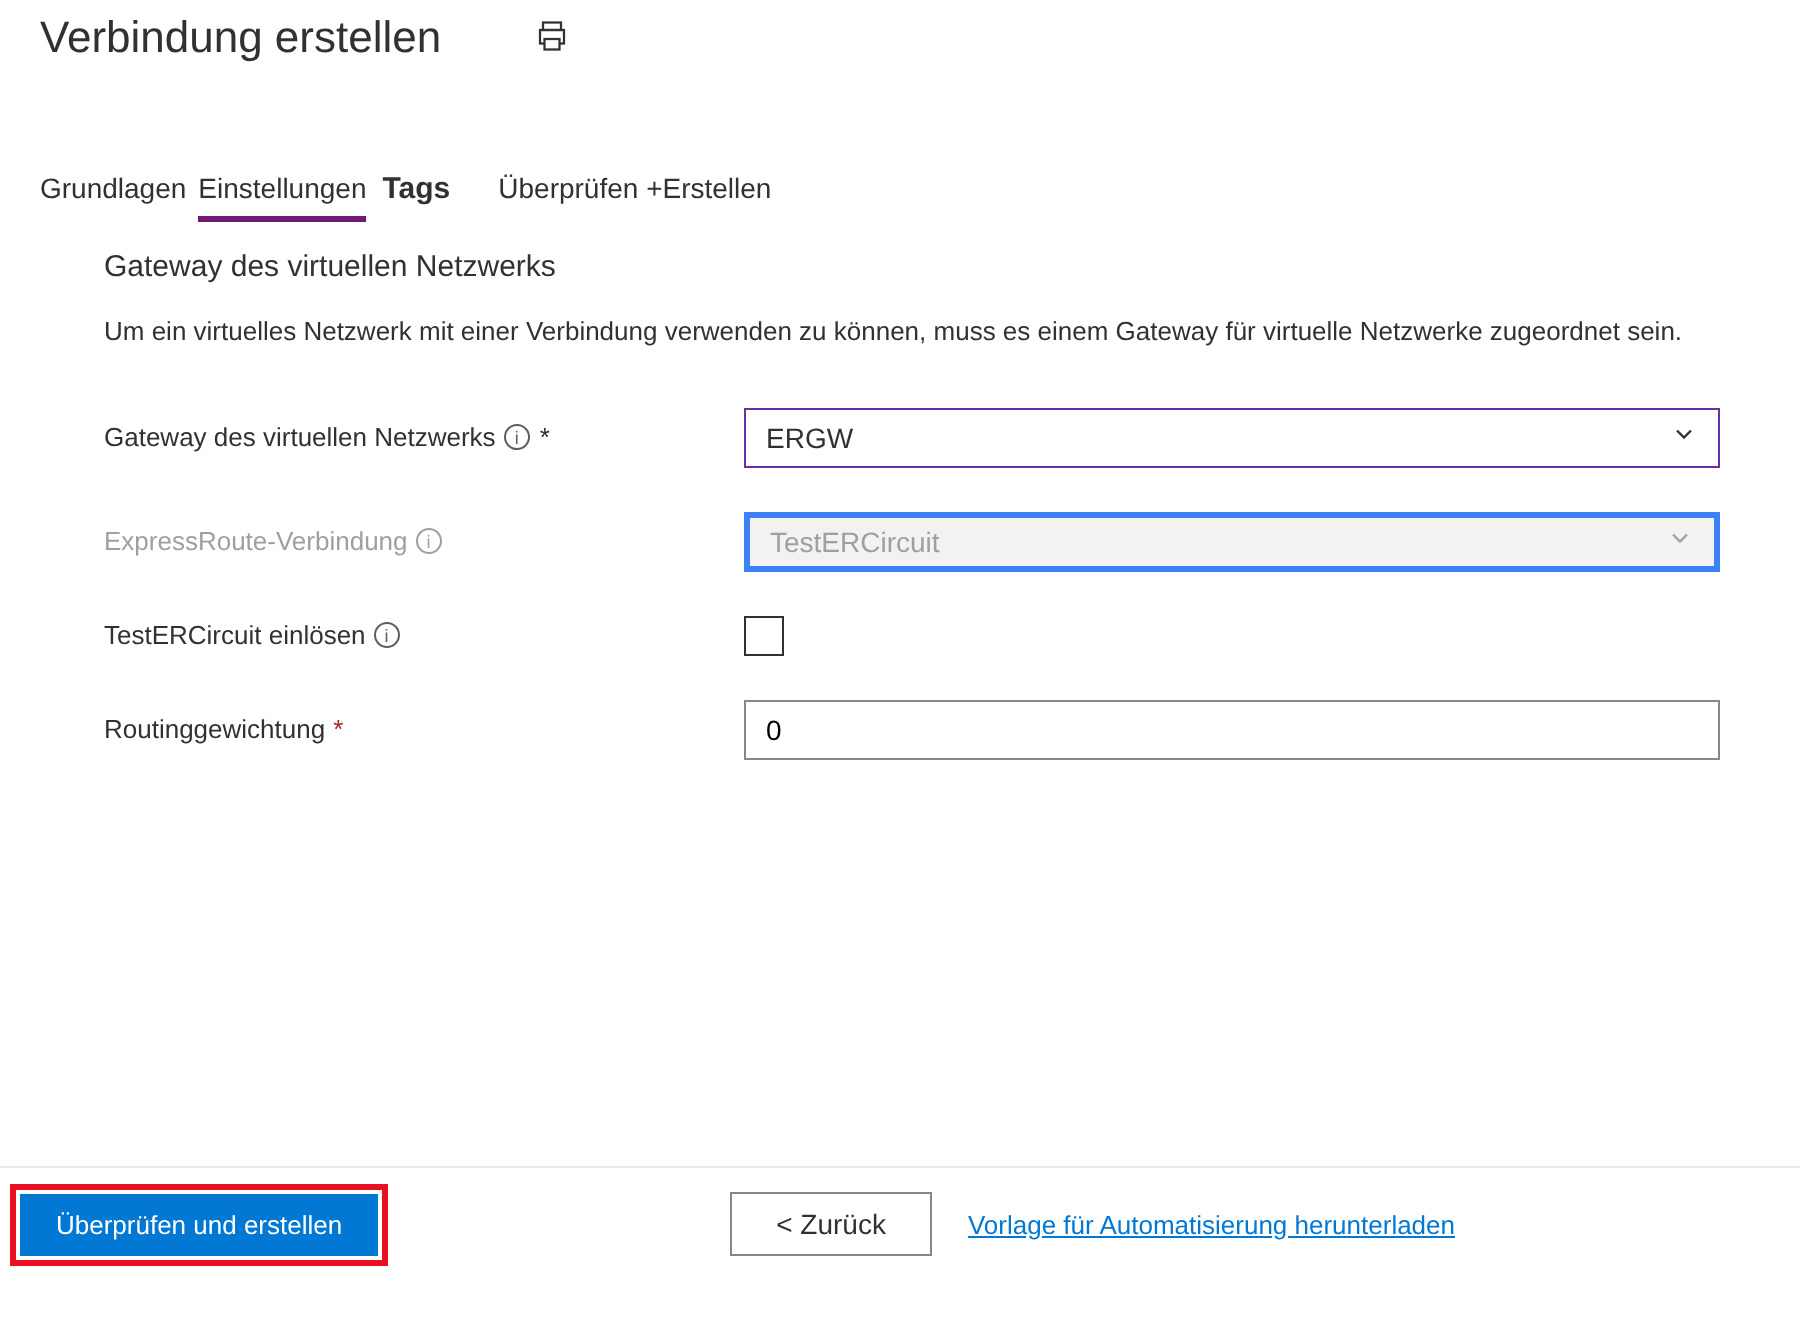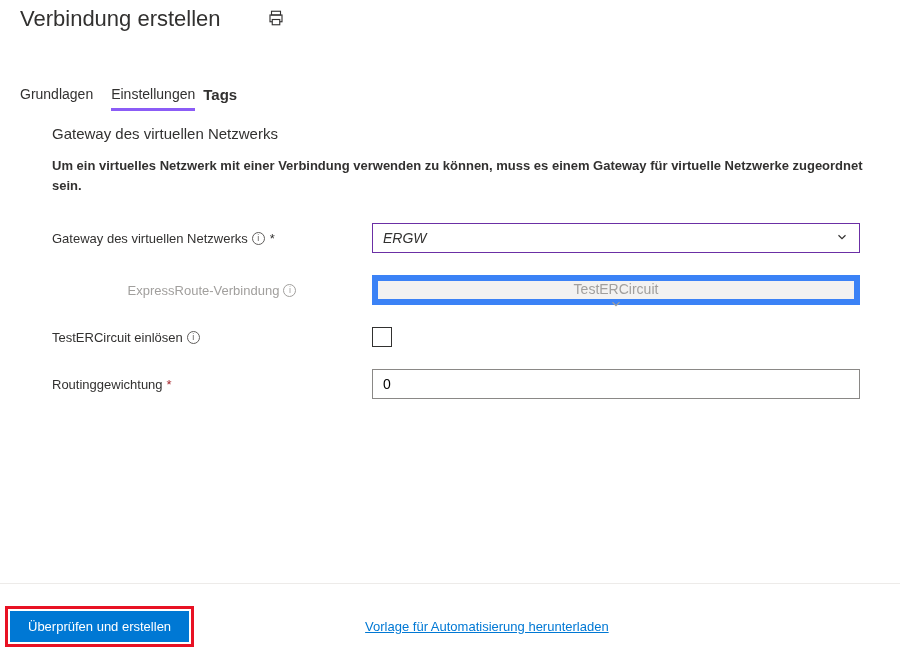--- a/index.html
+++ b/index.html
@@ -30,55 +30,53 @@
       padding: 42px 20px 0 20px;
       align-items: flex-start;
     }
     .tab {
       font-size: 14px;
       color: #323130;
       padding: 4px 0 6px 0;
       cursor: pointer;
     }
     .tab.active {
-      border-bottom: 3px solid #8b5cf6;
-      margin-left: 12px;
+      border-bottom: 3px solid #701a75;
     }
     .tab.tags { font-weight: 600; font-size: 15px; margin-left: 2px; margin-right: 18px;}
     .section {
       padding: 14px 20px 0 20px;
       margin-left: 32px;
     }
     .section-title {
       font-size: 15px;
       font-weight: 400;
       color: #323130;
       margin-bottom: 14px;
     }
     .section-desc {
       font-size: 13px;
       color: #323130;
       margin-bottom: 28px;
       line-height: 1.5;
-      font-weight: bold;
     }
     .form-row {
       display: flex;
       align-items: center;
       margin-bottom: 22px;
     }
     .label-col {
       width: 320px;
       display: flex;
       align-items: center;
       gap: 4px;
       font-size: 13px;
       color: #323130;
     }
-    .label-col.disabled { color: #a19f9d; justify-content: center; }
+    .label-col.disabled { color: #a19f9d; }
     .info-icon {
       display: inline-flex;
       width: 13px;
       height: 13px;
       border: 1px solid #605e5c;
       border-radius: 50%;
       font-size: 9px;
       align-items: center;
       justify-content: center;
       color: #605e5c;
@@ -90,27 +88,26 @@
       border: 1px solid #8a8886;
       height: 30px;
       display: flex;
       align-items: center;
       justify-content: space-between;
       padding: 0 10px;
       font-size: 14px;
       background: #fff;
       cursor: pointer;
     }
-    .dropdown.selected { border: 1px solid #6b2fa5; font-style: italic; }
+    .dropdown.selected { border: 1px solid #6b2fa5; }
     .dropdown.disabled {
       background: #f3f2f1;
-      border: 6px solid #3b82f6;
+      border: 3px solid #3b82f6;
       color: #a19f9d;
       cursor: default;
-      flex-direction: column;
     }
     .chevron {
       font-size: 14px;
       color: #323130;
     }
     .dropdown.disabled .chevron { color: #a19f9d; }
     .checkbox {
       width: 20px;
       height: 20px;
       border: 1px solid #323130;
@@ -128,21 +125,21 @@
     .red-star { color: #a4262c; }
     .footer-divider {
       position: absolute;
       bottom: 76px;
       left: 0;
       right: 0;
       border-top: 1px solid #edebe9;
     }
     .footer {
       position: absolute;
-      bottom: 18px;
+      bottom: 32px;
       left: 10px;
       right: 10px;
       display: flex;
       align-items: center;
       gap: 18px;
     }
     .btn-primary {
       background: #0078d4;
       color: #fff;
       border: none;
@@ -180,20 +177,21 @@
       <rect x="4" y="8" width="16" height="9"></rect>
       <rect x="7" y="14" width="10" height="7" fill="#fff"></rect>
     </svg>
   </span>
 </div>
 
 <div class="tabs">
   <div class="tab">Grundlagen</div>
   <div class="tab active">Einstellungen</div>
   <div class="tab tags">Tags</div>
+  <div class="tab">Überprüfen +Erstellen</div>
 </div>
 
 <div class="section">
   <div class="section-title">Gateway des virtuellen Netzwerks</div>
   <div class="section-desc">Um ein virtuelles Netzwerk mit einer Verbindung verwenden zu können, muss es einem Gateway für virtuelle Netzwerke zugeordnet sein.</div>
 
   <div class="form-row">
     <div class="label-col">
       <span>Gateway des virtuellen Netzwerks</span>
       <span class="info-icon">i</span>
@@ -247,14 +245,15 @@
       <input class="text-input" value="0" style="">
     </div>
   </div>
 </div>
 
 <div class="footer-divider"></div>
 
 <div class="footer">
   <button class="btn-primary">Überprüfen und erstellen</button>
   <div class="footer-spacer"></div>
+  <button class="btn-secondary">&lt;  Zurück</button>
   <span class="footer-link">Vorlage für Automatisierung herunterladen</span>
 </div>
 
 </body></html>

